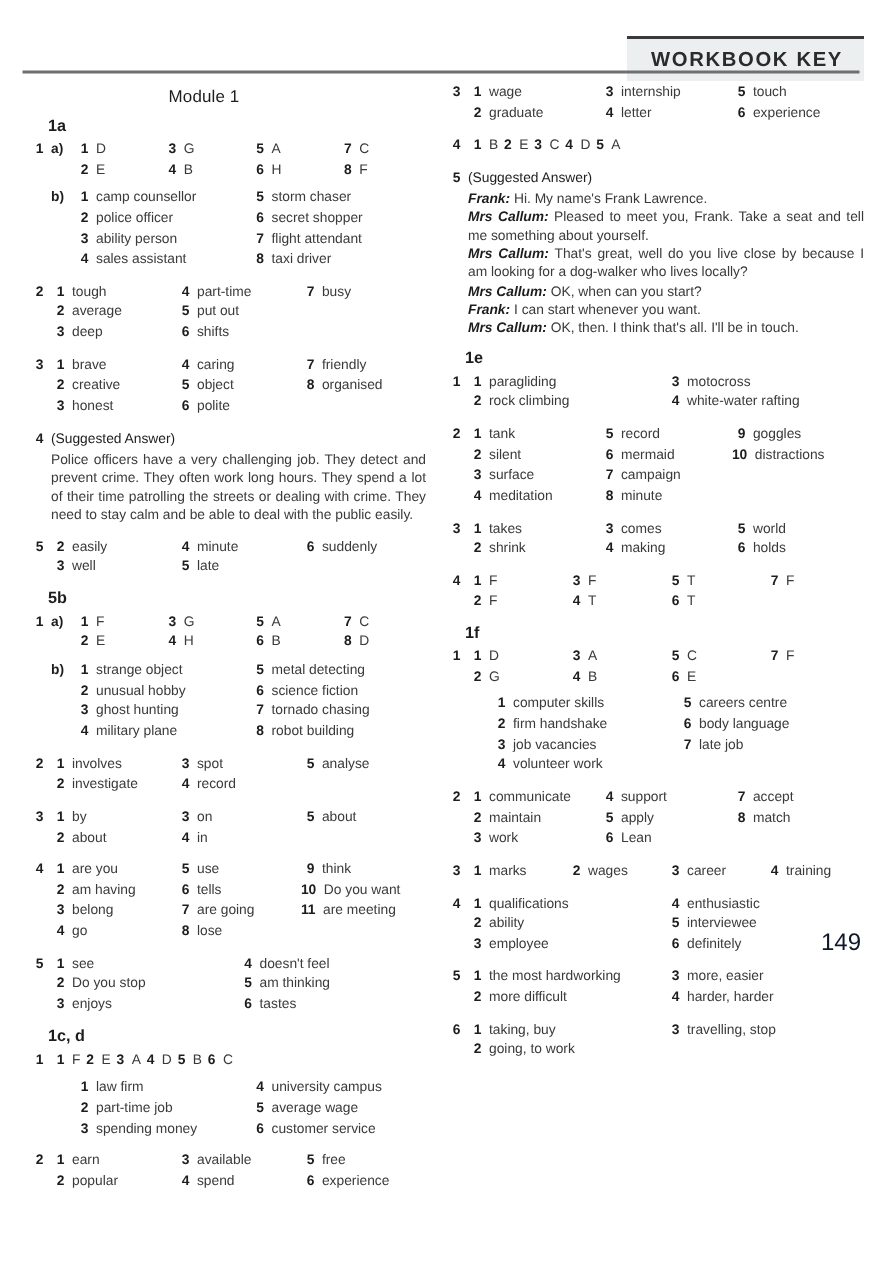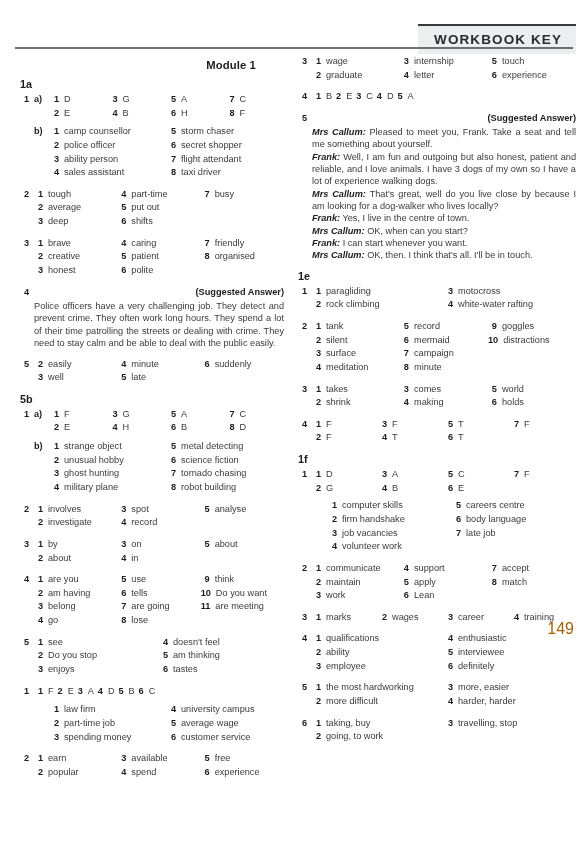--- a/index.html
+++ b/index.html
@@ -24,24 +24,24 @@
     background:#6d6f70;
   }
 
   
   .cols{position:absolute;left:0;top:55px;width:588px;display:flex;}
   .col{box-sizing:border-box;}
   .col-left{width:290px;padding-left:16px;padding-right:6px;}
   .col-right{width:298px;padding-left:4px;padding-right:12px;}
 
   .module-title{
-    text-align:right;font-weight:bold;font-size:11.3px;color:#1d1d1d;
+    text-align:center;font-weight:normal;font-size:11.3px;color:#1d1d1d;
     margin:4px 0 7px 0;letter-spacing:.1px;padding-right:28px;
   }
-  .unit{font-weight:bold;font-size:10.8px;color:#1d1d1d;margin:8px 0 3px 4px;}
+  .unit{font-weight:bold;font-size:10.8px;color:#1d1d1d;margin:8px 0 3px 16px;}
   .unit.first{margin-top:2px;}
 
   
   .ex{display:flex;margin:0 0 8px 0;line-height:1.32;}
   .ex-num{
     flex:0 0 auto;width:13px;font-weight:bold;font-size:9.2px;
     color:#1d1d1d;text-align:right;padding-right:5px;
   }
   .ex-body{flex:1 1 auto;font-size:9.2px;}
 
@@ -65,31 +65,31 @@
   
   .c2 .gcell{width:50%;}
   .c3 .gcell{width:33.33%;}
   .c4 .gcell{width:25%;}
 
   
   .para{
     font-size:9.2px;text-align:justify;line-height:1.35;color:#3a3a3a;
     margin-top:2px;
   }
-  .sugg{font-weight:bold;font-size:9.2px;color:#1d1d1d;margin-bottom:2px;text-align:right;}
+  .sugg{font-weight:normal;font-size:9.2px;color:#1d1d1d;margin-bottom:2px;}
 
   
   .dialogue{font-size:9.2px;line-height:1.34;text-align:justify;color:#3a3a3a;margin-top:2px;}
   .dialogue p{margin:0;}
   .spk{font-weight:bold;font-style:italic;color:#1d1d1d;}
 
   
   .pagenum{
     position:absolute;right:14px;bottom:14px;
-    font-size:16px;color:#a16207;font-family:"Liberation Sans",sans-serif;
+    font-size:16px;color:#0f172a;font-family:"Liberation Sans",sans-serif;
   }
 </style>
 </head>
 <body>
 
 <div class="page">
 
   <div class="header-band">
     <div class="header-tab">WORKBOOK KEY</div>
   </div>
@@ -241,21 +241,21 @@
                 <div class="gcell">
                   <span class="gnum">7</span>
                   <span class="gval">friendly</span>
                 </div>
                 <div class="gcell">
                   <span class="gnum">2</span>
                   <span class="gval">creative</span>
                 </div>
                 <div class="gcell">
                   <span class="gnum">5</span>
-                  <span class="gval">patient</span>
+                  <span class="gval">object</span>
                 </div>
                 <div class="gcell">
                   <span class="gnum">8</span>
                   <span class="gval">organised</span>
                 </div>
                 <div class="gcell">
                   <span class="gnum">3</span>
                   <span class="gval">honest</span>
                 </div>
                 <div class="gcell">
@@ -532,20 +532,21 @@
                   <span class="gnum">3</span>
                   <span class="gval">enjoys</span>
                 </div>
                 <div class="gcell">
                   <span class="gnum">6</span>
                   <span class="gval">tastes</span>
                 </div>
               </div>
             </div>
           </div>
+          <div class="unit">1c, d</div>
           <div class="ex">
             <div class="ex-num">1</div>
             <div class="ex-body">
               <div class="grid c6" style="margin-bottom: 5px;">
                 <div class="gcell">
                   <span class="gnum">1</span>
                   <span class="gval">F</span>
                 </div>
                 <div class="gcell">
                   <span class="gnum">2</span>
@@ -692,24 +693,23 @@
                   <span class="gval">A</span>
                 </div>
               </div>
             </div>
           </div>
           <div class="ex">
             <div class="ex-num">5</div>
             <div class="ex-body">
               <div class="sugg">(Suggested Answer)</div>
               <div class="dialogue">
+                <p><span class="spk">Frank:</span><span> Hi. My name's Frank Lawrence.</span></p>
                 <p><span class="spk">Mrs Callum:</span><span> Pleased to meet you, Frank. Take a seat and tell me something about yourself.</span></p>
-                <p><span class="spk">Frank:</span><span> Well, I am fun and outgoing but also honest, patient and reliable, and I love animals. I have 3 dogs of my own so I have a lot of experience walking dogs.</span></p>
                 <p><span class="spk">Mrs Callum:</span><span> That's great, well do you live close by because I am looking for a dog-walker who lives locally?</span></p>
-                <p><span class="spk">Frank:</span><span> Yes, I live in the centre of town.</span></p>
                 <p><span class="spk">Mrs Callum:</span><span> OK, when can you start?</span></p>
                 <p><span class="spk">Frank:</span><span> I can start whenever you want.</span></p>
                 <p><span class="spk">Mrs Callum:</span><span> OK, then. I think that's all. I'll be in touch.</span></p>
               </div>
             </div>
           </div>
           <div class="unit">1e</div>
           <div class="ex">
             <div class="ex-num">1</div>
             <div class="ex-body">

